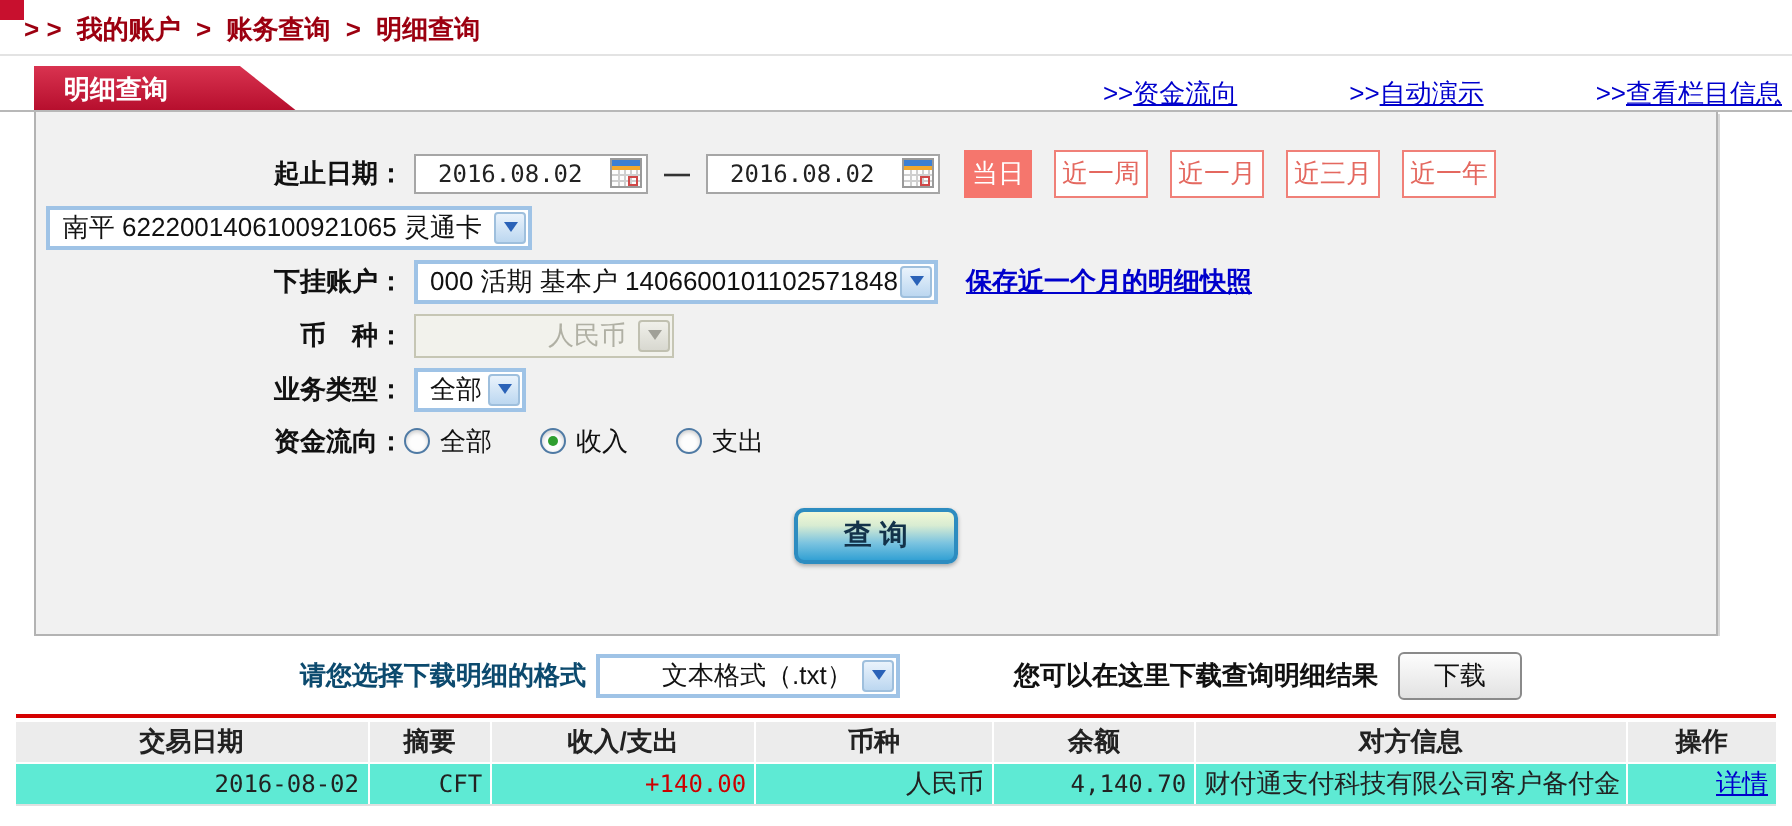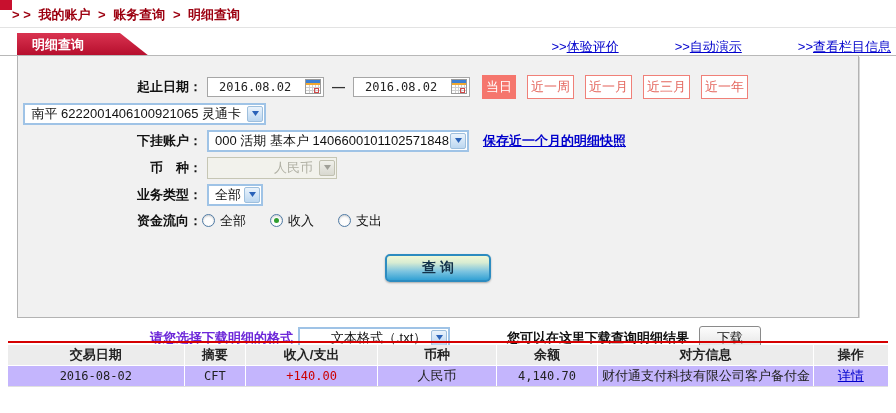--- a/index.html
+++ b/index.html
@@ -53,42 +53,42 @@
   .snap-link { margin-left:14px; color:#0000cc; text-decoration:underline; font-weight:bold; cursor:pointer; }
 
   .radio-item { display:flex; align-items:center; gap:5px; margin-right:24px; cursor:pointer; }
   .radio { width:13px; height:13px; border-radius:50%; background:#fdfdfd; border:1px solid #4f7aa4;
     box-shadow:inset 0 1px 2px rgba(0,0,0,.2); display:inline-flex; align-items:center; justify-content:center; flex:none; }
   .radio.checked::after { content:""; width:5px; height:5px; border-radius:50%; background:#2f9e2f; }
   .radio-item:first-of-type { margin-left:5px; }
   .radio-item .radio + span { color:#111; }
 
   .btnrow { display:flex; justify-content:center; margin-top:21px; }
-  .query-btn { width:106px; height:28px; border:2px solid #2d8cc0; border-radius:5px;
+  .query-btn { width:82px; height:28px; border:2px solid #2d8cc0; border-radius:5px;
     background:linear-gradient(180deg,#f2f8d6 0%,#d8ecd2 28%,#7cc4e0 64%,#33a1d4 100%);
     font-size:14px; font-weight:bold; color:#13324a; cursor:pointer;
     box-shadow:0 1px 2px rgba(0,0,0,.3); font-family:inherit; }
 
   
   .downrow { position:absolute; left:0; top:318px; width:100%; height:39px;
     display:flex; align-items:center; padding-left:150px; font-size:13px; background:#fff; }
-  .downrow .dlabel { font-weight:bold; color:#6d28d9; }
+  .downrow .dlabel { font-weight:bold; color:#0c4a6e; }
   .downrow .selectbox { width:152px;padding-left:25px; }
   .downrow .hint { margin-left:57px; font-weight:bold; color:#111; }
   .dl-btn { margin-left:10px; padding:2px 17px; font-size:13px; color:#111;
     background:linear-gradient(180deg,#fdfdfd,#e2e2e2); border:1px solid #8a8a8a; border-radius:3px;
     cursor:pointer; font-family:inherit; }
 
   
-  .tablewrap { position:absolute; left:8px; top:341px; width:880px; }
+  .tablewrap { position:absolute; left:8px; top:357px; width:880px; }
   .redline { height:2px; background:#d50000; margin-bottom:2px; }
   table { width:100%; border-collapse:collapse; font-size:13px; table-layout:fixed; }
   th { background:#ececec; font-weight:bold; color:#222; height:20px; padding:1px 4px;
     border-right:1px solid #fff; text-align:center; }
-  td { background:#c4b5fd; color:#222; height:20px; padding:1px 4px; text-align:center;
+  td { background:#5eead4; color:#222; height:20px; padding:1px 4px; text-align:right;
     border-right:1px solid #fff; border-top:1px solid #fff; border-bottom:1px solid #e0e0e0;
     overflow:hidden; white-space:nowrap; }
   th:last-child, td:last-child { border-right:none; }
   .num { font-family:"DejaVu Sans Mono","Liberation Mono",monospace; font-size:12px; }
   .amount-pos { color:#cc0000; }
   .detail-link { color:#0000cc; text-decoration:underline; cursor:pointer; }
 </style>
 </head>
 <body>
 
@@ -102,21 +102,21 @@
     <span>&gt;</span>
     <span class="crumb-item">账务查询</span>
     <span>&gt;</span>
     <span class="crumb-item">明细查询</span>
   </div>
   <div class="topline1"></div>
 
   <div class="tab">明细查询</div>
 
   <div class="toplinks">
-    <span class="toplink"><span>&gt;&gt;</span><span class="lbl">体验评价</span></span>
+    <span class="toplink"><span>&gt;&gt;</span><span class="lbl">资金流向</span></span>
     <span class="toplink"><span>&gt;&gt;</span><span class="lbl">自动演示</span></span>
     <span class="toplink"><span>&gt;&gt;</span><span class="lbl">查看栏目信息</span></span>
   </div>
   <div class="topline2"></div>
 
   <div class="formbox">
 
     <div class="frow">
       <span class="flabel">起止日期：</span>
       <div class="datebox">

